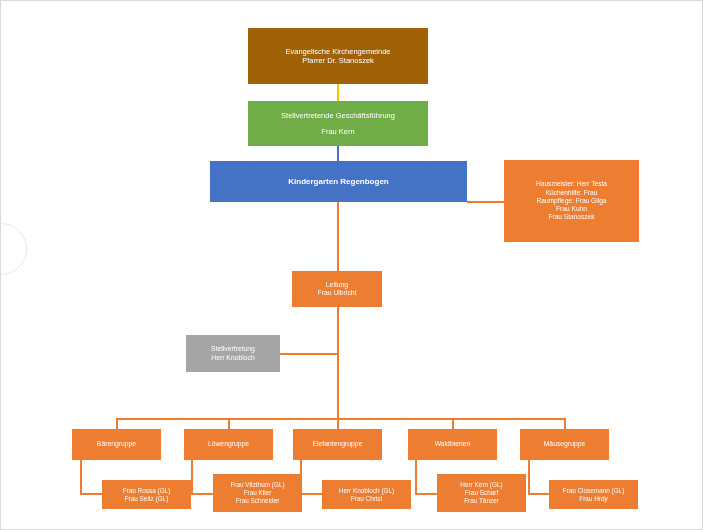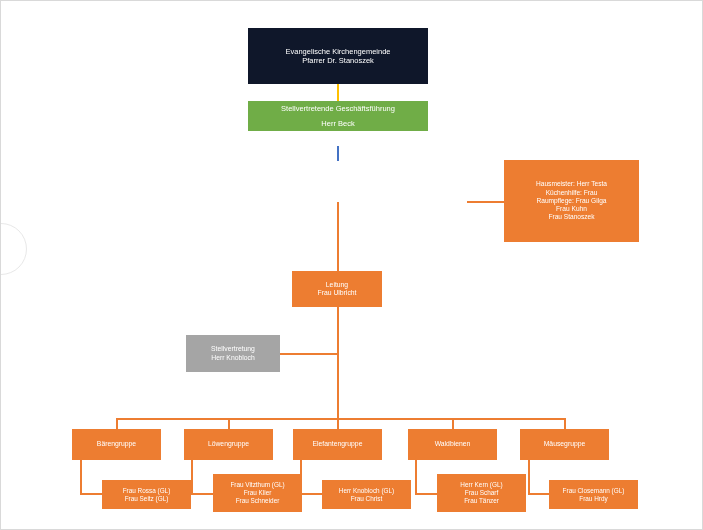--- a/index.html
+++ b/index.html
@@ -88,30 +88,33 @@
 
   <div class="conn v" style="left:299px; top:458px; height:35px; background:#ED7D31;"></div>
   <div class="conn h" style="left:299px; top:492px; width:22px; background:#ED7D31;"></div>
 
   <div class="conn v" style="left:414px; top:458px; height:35px; background:#ED7D31;"></div>
   <div class="conn h" style="left:414px; top:492px; width:22px; background:#ED7D31;"></div>
 
   <div class="conn v" style="left:527px; top:458px; height:35px; background:#ED7D31;"></div>
   <div class="conn h" style="left:527px; top:492px; width:22px; background:#ED7D31;"></div>
 
-  <div class="node" style="left:247px; top:27px; width:180px; height:56px; background:#0f172a; font-size:7.5px;">
+  <div class="node" style="left:247px; top:27px; width:180px; height:56px; background:#a16207; font-size:7.5px;">
     <span class="ln">Evangelische Kirchengemeinde</span>
     <span class="ln">Pfarrer Dr. Stanoszek</span>
   </div>
 
-  <div class="node" style="left:247px; top:100px; width:180px; height:30px; background:#70AD47; font-size:7.5px;gap:6px;">
+  <div class="node" style="left:247px; top:100px; width:180px; height:45px; background:#70AD47; font-size:7.5px;gap:6px;">
     <span class="ln">Stellvertretende Geschäftsführung</span>
-    <span class="ln">Herr Beck</span>
+    <span class="ln">Frau Kern</span>
   </div>
 
+  <div class="node" style="left:209px; top:160px; width:257px; height:41px; background:#4472C4; font-size:8px; font-weight:bold;">
+    <span class="ln">Kindergarten Regenbogen</span>
+  </div>
 
   <div class="node" style="left:503px; top:159px; width:135px; height:82px; background:#ED7D31; font-size:6.6px;">
     <span class="ln">Hausmeister: Herr Testa</span>
     <span class="ln">Küchenhilfe: Frau</span>
     <span class="ln">Raumpflege: Frau Gilga</span>
     <span class="ln">Frau Kuhn</span>
     <span class="ln">Frau Stanoszek</span>
   </div>
 
   <div class="node" style="left:291px; top:270px; width:90px; height:36px; background:#ED7D31; font-size:6.8px;">

